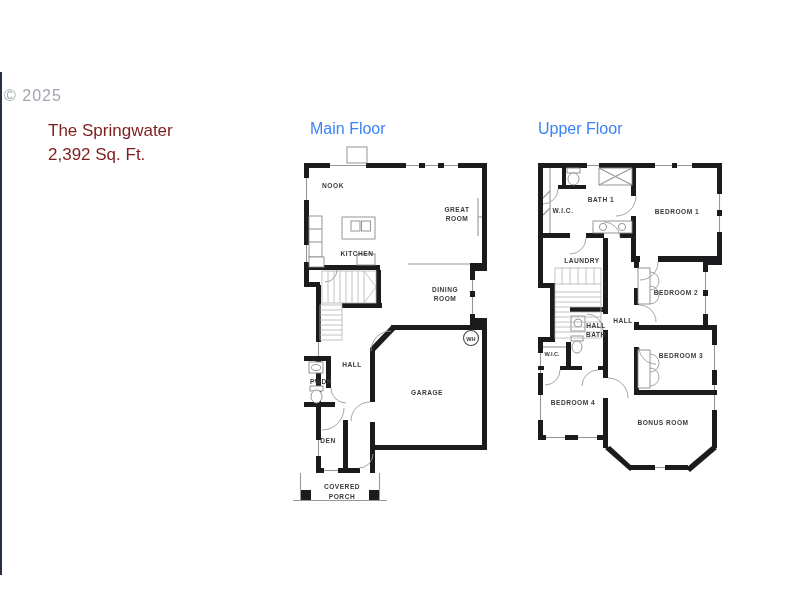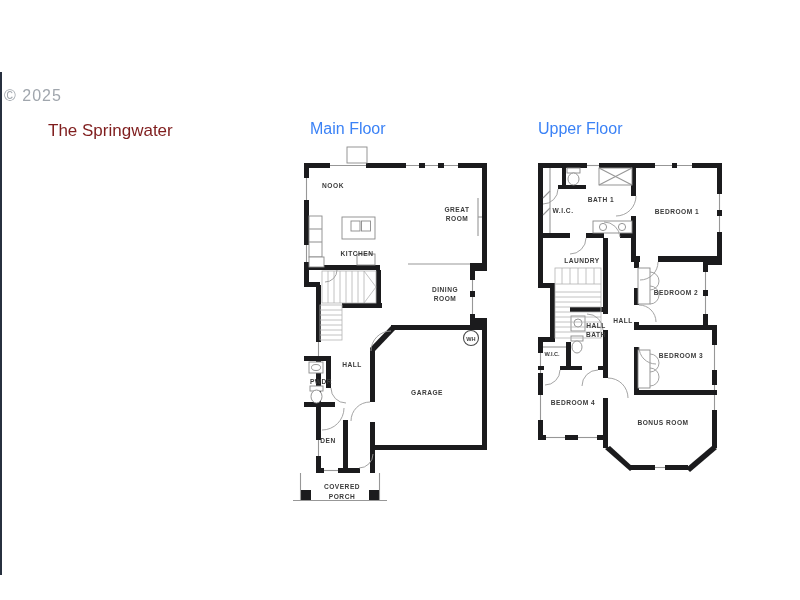--- a/index.html
+++ b/index.html
@@ -39,20 +39,21 @@
 </style>
 </head>
 <body>
 
 <div class="edge-line"></div>
 
 <div class="watermark">© 2025</div>
 
 <div class="plan-title">
   <div>The Springwater</div>
+  <div>2,392 Sq. Ft.</div>
 </div>
 
 <div class="floor-heading" id="main-heading">Main Floor</div>
 <div class="floor-heading" id="upper-heading">Upper Floor</div>
 
 <svg width="800" height="600" viewBox="0 0 800 600">
 
   <g>
 
     <g>

